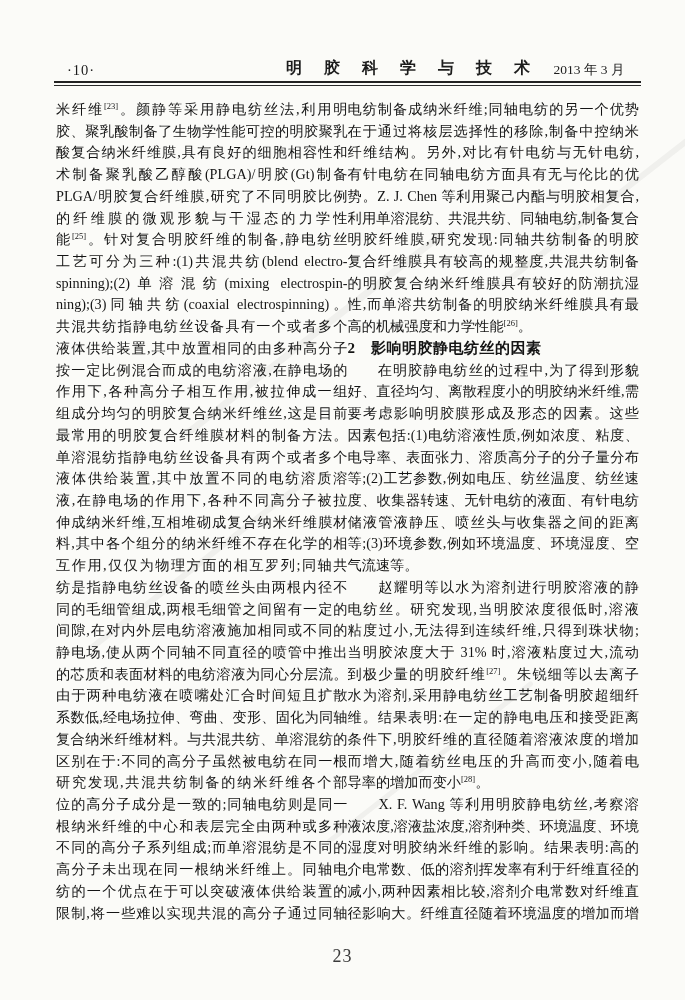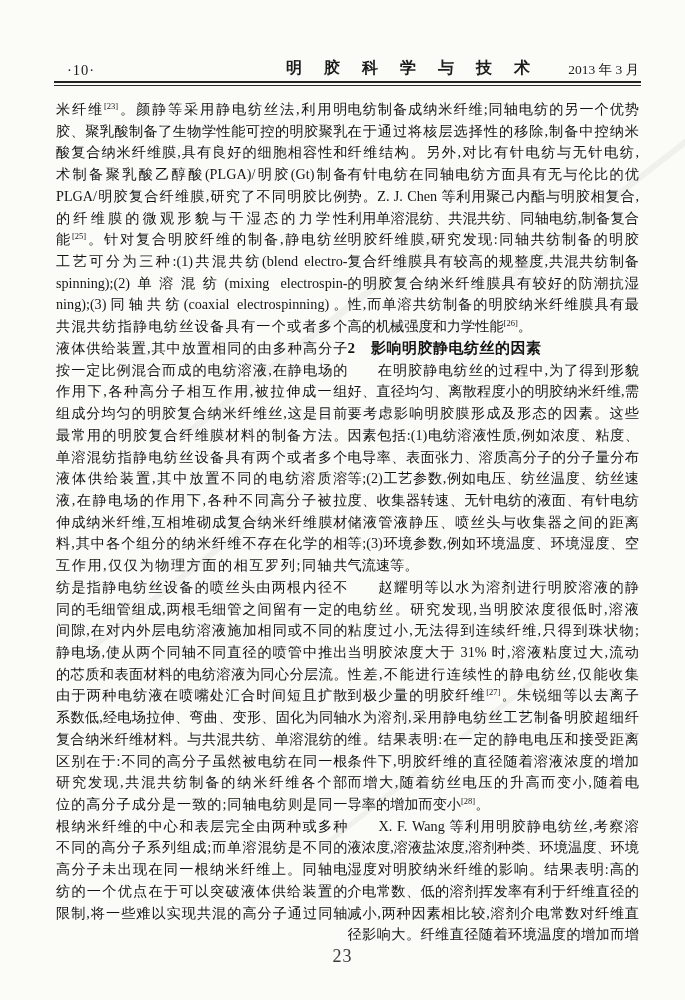--- a/index.html
+++ b/index.html
@@ -20,21 +20,21 @@
   .wm3 { left:60px;  top:560px; width:280px; height:6px; transform:rotate(-38deg); }
   .wm4 { left:300px; top:760px; width:260px; height:5px; transform:rotate(-38deg); }
 
   .header {
     position:absolute; top:58px; left:56px; right:46px;
     display:flex; align-items:flex-end;
     font-size:14px; color:#1c1c1c;margin-left:11px;
   }
   .pgmark { width:90px; letter-spacing:1px; font-size:14.5px; }
   .jtitle { flex:1; text-align:right; font-weight:bold; font-size:16px; letter-spacing:9px; text-indent:9px; }
-  .jdate  { width:100px; text-align:right; font-size:13.5px; }
+  .jdate  { width:100px; text-align:center; font-size:13.5px; }
 
   .rule {
     position:absolute; top:81px; left:54px; right:44px;
     height:2px;
     border-top:2px solid #222; border-bottom:1px solid #2a2a2a;
   }
 
   .cols {
     position:absolute; top:99px; left:56px; right:46px;
     display:flex; 
@@ -139,21 +139,20 @@
         <div class="ln p">电导率、表面张力、溶质高分子的分子量分布</div>
         <div class="ln p">等;(2)工艺参数,例如电压、纺丝温度、纺丝速</div>
         <div class="ln p">度、收集器转速、无针电纺的液面、有针电纺的</div>
         <div class="ln p">储液管液静压、喷丝头与收集器之间的距离</div>
         <div class="ln p">等;(3)环境参数,例如环境温度、环境湿度、空</div>
         <div class="ln e">气流速等。</div>
         <div class="ln p">　　赵耀明等以水为溶剂进行明胶溶液的静</div>
         <div class="ln p">电纺丝。研究发现,当明胶浓度很低时,溶液</div>
         <div class="ln p">粘度过小,无法得到连续纤维,只得到珠状物;</div>
         <div class="ln p">当明胶浓度大于 31% 时,溶液粘度过大,流动</div>
-        <div class="ln p">性差,不能进行连续性的静电纺丝,仅能收集</div>
         <div class="ln p">到极少量的明胶纤维<sup>[27]</sup>。朱锐细等以去离子</div>
         <div class="ln p">水为溶剂,采用静电纺丝工艺制备明胶超细纤</div>
         <div class="ln p">维。结果表明:在一定的静电电压和接受距离</div>
         <div class="ln p">条件下,明胶纤维的直径随着溶液浓度的增加</div>
         <div class="ln p">而增大,随着纺丝电压的升高而变小,随着电</div>
         <div class="ln e">导率的增加而变小<sup>[28]</sup>。</div>
         <div class="ln p">　　X. F. Wang 等利用明胶静电纺丝,考察溶</div>
         <div class="ln p">液浓度,溶液盐浓度,溶剂种类、环境温度、环境</div>
         <div class="ln p">湿度对明胶纳米纤维的影响。结果表明:高的</div>
         <div class="ln p">介电常数、低的溶剂挥发率有利于纤维直径的</div>

